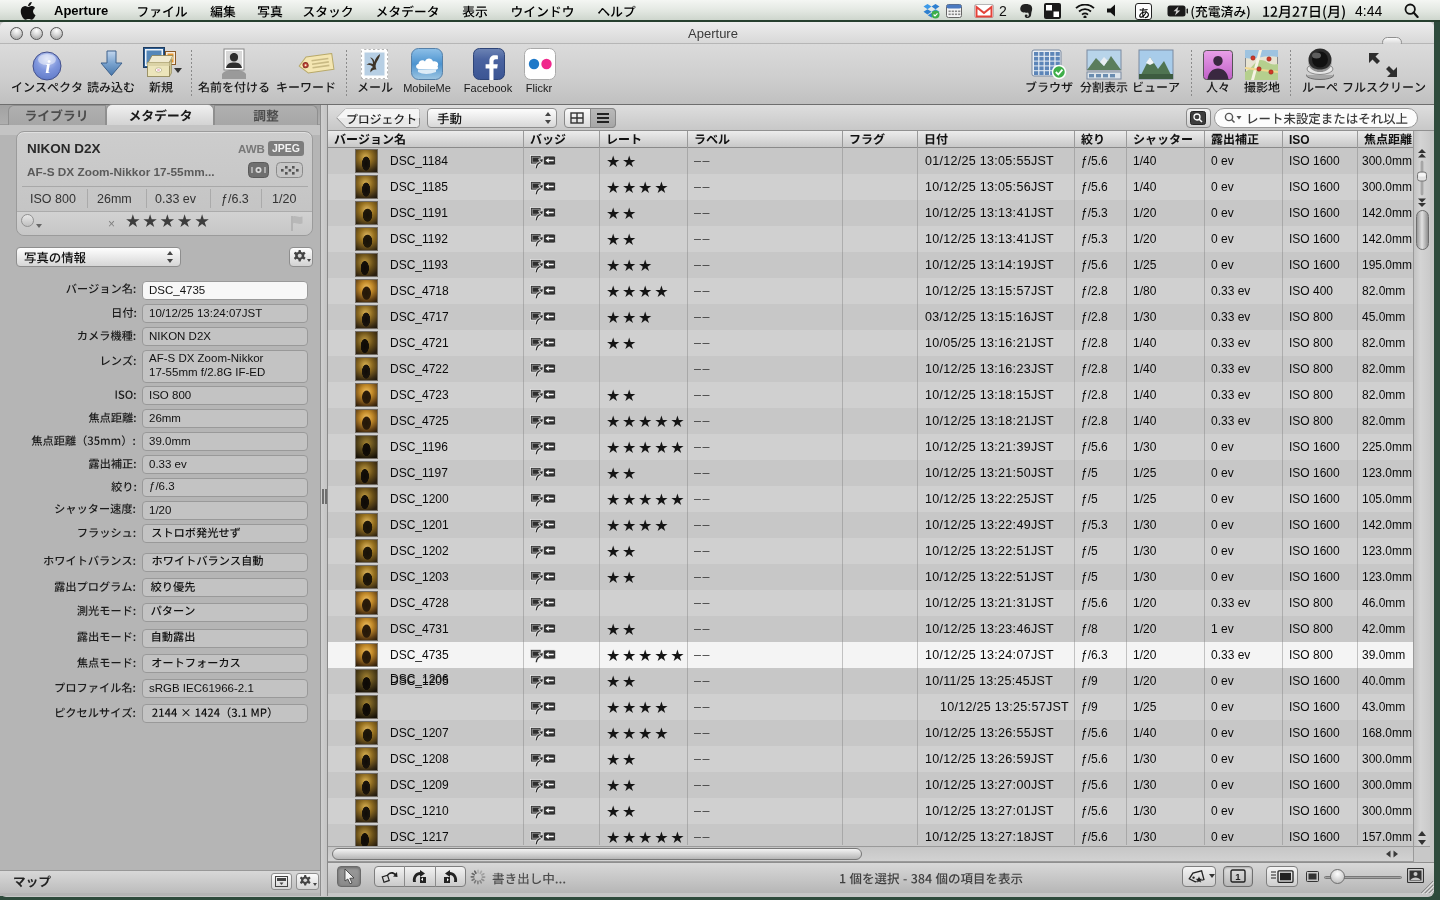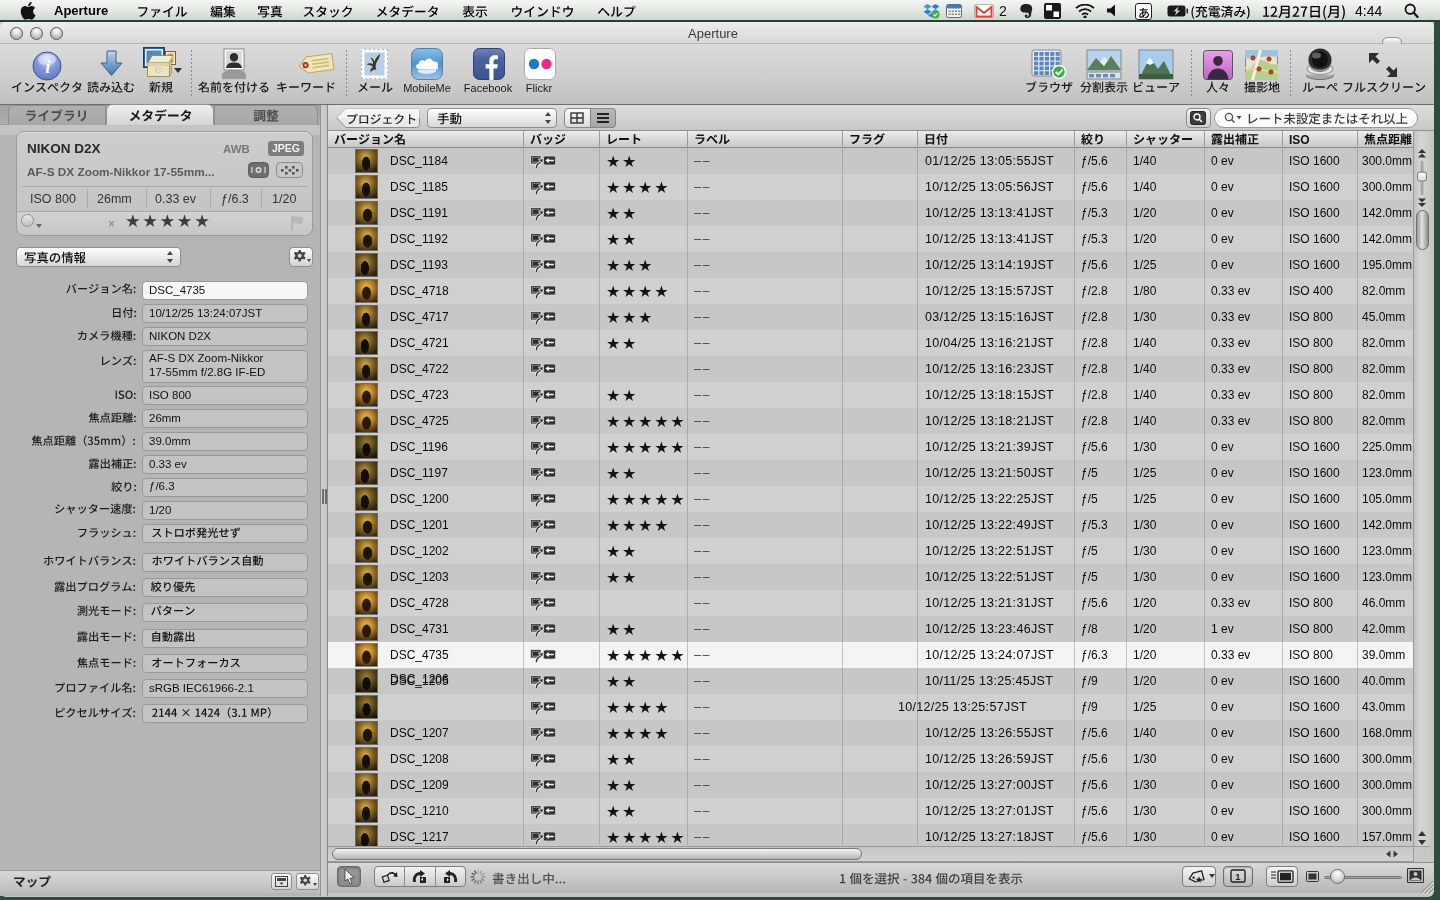--- a/index.html
+++ b/index.html
@@ -978,21 +978,21 @@
         <rect x="0.5" y="0.5" width="10.5" height="8.5" fill="#2e2e2e" stroke="#e8e8e8" stroke-width="0.8"></rect>
         <rect x="2.2" y="2.2" width="7" height="5" fill="none" stroke="#999" stroke-width="0.9"></rect>
         <path d="M6.3 13.2 C6.6 10 8 8.2 10.2 7.6" fill="none" stroke="#f2f2f2" stroke-width="2.8"></path>
         <path d="M6.3 13.2 C6.6 10 8 8.2 10.2 7.6" fill="none" stroke="#2e2e2e" stroke-width="1.4"></path>
         <path d="M8.6 4.4 13.4 3.6 12.5 8.4z" fill="#2e2e2e" stroke="#f2f2f2" stroke-width="0.8"></path>
         <rect x="13.5" y="1" width="12" height="9" rx="1.5" fill="#333" stroke="#ddd" stroke-width="0.7"></rect>
         <path d="M15.5 5.5 18.7 3.1 18.7 4.7 23.7 4.7 23.7 6.3 18.7 6.3 18.7 7.9z" fill="#fff"></path>
       </svg></div>
     <div style="position:absolute;left:606px;top:334px;font:400 16px 'Liberation Sans';color:#141414;letter-spacing:1.7px">★★</div>
     <div style="position:absolute;left:694px;top:336px;font:400 12.5px 'Liberation Sans';letter-spacing:1.5px;color:#3e3e3e">––</div>
-    <div style="position:absolute;left:925px;top:336px;font:400 12.5px 'Liberation Sans';letter-spacing:0.3px;color:#0a0a0a">10/04/25 13:16:21JST</div>
+    <div style="position:absolute;left:925px;top:336px;font:400 12.5px 'Liberation Sans';letter-spacing:0.3px;color:#0a0a0a">10/05/25 13:16:21JST</div>
     <div style="position:absolute;left:1081px;top:336px;font:400 12px 'Liberation Sans';color:#0a0a0a">ƒ/2.8</div>
     <div style="position:absolute;left:1133px;top:336px;font:400 12px 'Liberation Sans';color:#0a0a0a">1/40</div>
     <div style="position:absolute;left:1211px;top:336px;font:400 12px 'Liberation Sans';color:#0a0a0a">0.33 ev</div>
     <div style="position:absolute;left:1289px;top:336px;font:400 12px 'Liberation Sans';color:#0a0a0a">ISO 800</div>
     <div style="position:absolute;left:1362px;top:336px;font:400 12px 'Liberation Sans';color:#0a0a0a">82.0mm</div>
     <div style="position:absolute;left:356px;top:358px;width:21px;height:22px;background:radial-gradient(ellipse 7px 12px at 48% 62%,#100c08 0%,#1a140c 55%,transparent 62%),radial-gradient(circle at 45% 32%,#d8b050 0%,#8a6820 38%,#3a2c14 78%,#1a140c 100%);outline:1px solid rgba(40,30,15,0.55)"></div>
     <div style="position:absolute;left:390px;top:362px;font:400 12px 'Liberation Sans';color:#0a0a0a">DSC_4722</div>
     <div style="position:absolute;left:530px;top:363px;line-height:0"><svg width="26" height="14" viewBox="0 0 26 14" style="vertical-align:top">
         <rect x="0.5" y="0.5" width="10.5" height="8.5" fill="#2e2e2e" stroke="#e8e8e8" stroke-width="0.8"></rect>
         <rect x="2.2" y="2.2" width="7" height="5" fill="none" stroke="#999" stroke-width="0.9"></rect>
@@ -1242,21 +1242,21 @@
         <rect x="0.5" y="0.5" width="10.5" height="8.5" fill="#2e2e2e" stroke="#e8e8e8" stroke-width="0.8"></rect>
         <rect x="2.2" y="2.2" width="7" height="5" fill="none" stroke="#999" stroke-width="0.9"></rect>
         <path d="M6.3 13.2 C6.6 10 8 8.2 10.2 7.6" fill="none" stroke="#f2f2f2" stroke-width="2.8"></path>
         <path d="M6.3 13.2 C6.6 10 8 8.2 10.2 7.6" fill="none" stroke="#2e2e2e" stroke-width="1.4"></path>
         <path d="M8.6 4.4 13.4 3.6 12.5 8.4z" fill="#2e2e2e" stroke="#f2f2f2" stroke-width="0.8"></path>
         <rect x="13.5" y="1" width="12" height="9" rx="1.5" fill="#333" stroke="#ddd" stroke-width="0.7"></rect>
         <path d="M15.5 5.5 18.7 3.1 18.7 4.7 23.7 4.7 23.7 6.3 18.7 6.3 18.7 7.9z" fill="#fff"></path>
       </svg></div>
     <div style="position:absolute;left:606px;top:698px;font:400 16px 'Liberation Sans';color:#141414;letter-spacing:1.7px">★★★★</div>
     <div style="position:absolute;left:694px;top:700px;font:400 12.5px 'Liberation Sans';letter-spacing:1.5px;color:#3e3e3e">––</div>
-    <div style="position:absolute;left:898px;top:700px;font:400 12.5px 'Liberation Sans';letter-spacing:0.3px;color:#0a0a0a">10/12/25 13:25:57JST</div>
+    <div style="position:absolute;left:940px;top:700px;font:400 12.5px 'Liberation Sans';letter-spacing:0.3px;color:#0a0a0a">10/12/25 13:25:57JST</div>
     <div style="position:absolute;left:1081px;top:700px;font:400 12px 'Liberation Sans';color:#0a0a0a">ƒ/9</div>
     <div style="position:absolute;left:1133px;top:700px;font:400 12px 'Liberation Sans';color:#0a0a0a">1/25</div>
     <div style="position:absolute;left:1211px;top:700px;font:400 12px 'Liberation Sans';color:#0a0a0a">0 ev</div>
     <div style="position:absolute;left:1289px;top:700px;font:400 12px 'Liberation Sans';color:#0a0a0a">ISO 1600</div>
     <div style="position:absolute;left:1362px;top:700px;font:400 12px 'Liberation Sans';color:#0a0a0a">43.0mm</div>
     <div style="position:absolute;left:356px;top:722px;width:21px;height:22px;background:radial-gradient(ellipse 8px 11px at 55% 60%,#181208 0%,#201808 55%,transparent 63%),radial-gradient(circle at 52% 35%,#e0b860 0%,#96701e 40%,#4a3816 80%,#201808 100%);outline:1px solid rgba(40,30,15,0.55)"></div>
     <div style="position:absolute;left:390px;top:726px;font:400 12px 'Liberation Sans';color:#0a0a0a">DSC_1207</div>
     <div style="position:absolute;left:530px;top:727px;line-height:0"><svg width="26" height="14" viewBox="0 0 26 14" style="vertical-align:top">
         <rect x="0.5" y="0.5" width="10.5" height="8.5" fill="#2e2e2e" stroke="#e8e8e8" stroke-width="0.8"></rect>
         <rect x="2.2" y="2.2" width="7" height="5" fill="none" stroke="#999" stroke-width="0.9"></rect>
@@ -1514,21 +1514,21 @@
     </svg></div>
 <div style="position:absolute;left:253px;top:108px;line-height:0"><svg class="jt" width="26" height="16" viewBox="0 0 200 125" style="vertical-align:top">
       <g fill="#4c4c4c" transform="translate(0,97) scale(1,-1)">
         <use href="#g129" x="0"></use>
         <use href="#g130" x="100"></use>
       </g>
     </svg></div>
 <div style="position:absolute;left:0;top:125px;width:320px;height:10px;background:#c4c4c4"></div>
 <div style="position:absolute;left:16px;top:131px;width:297px;height:105px;background:linear-gradient(#cdcdcd,#c2c2c2);border:1px solid #9b9b9b;border-radius:8px;box-shadow:inset 0 1px 0 #e0e0e0"></div>
 <div style="position:absolute;left:27px;top:141px;font:700 13.5px 'Liberation Sans',sans-serif;color:#2a2a2a;white-space:nowrap">NIKON D2X</div>
-<div style="position:absolute;left:223px;top:143px;font:700 11.5px 'Liberation Sans',sans-serif;color:#787878;white-space:nowrap">AWB</div>
+<div style="position:absolute;left:238px;top:143px;font:700 11.5px 'Liberation Sans',sans-serif;color:#787878;white-space:nowrap">AWB</div>
 <div style="position:absolute;left:268px;top:141px;width:36px;height:15px;background:#7d7d7d;border-radius:3px;text-align:center;font:700 10.5px 'Liberation Sans';color:#f2f2f2;line-height:15px">JPEG</div>
 <div style="position:absolute;left:27px;top:165px;font:700 11.8px 'Liberation Sans',sans-serif;color:#5a5a5a;white-space:nowrap">AF-S DX Zoom-Nikkor 17-55mm...</div>
 <svg style="position:absolute;left:248px;top:162px" width="21" height="16" viewBox="0 0 21 16">
     <rect x="0.5" y="0.5" width="20" height="15" rx="4" fill="#6f6f6f" stroke="#5a5a5a"></rect>
     <circle cx="10.5" cy="8" r="3" fill="#d8d8d8"></circle>
     <circle cx="10.5" cy="8" r="1.2" fill="#555"></circle>
     <path d="M4 5 4 11 M17 5 17 11" stroke="#d8d8d8" stroke-width="1.2"></path>
   </svg>
 <svg style="position:absolute;left:276px;top:162px" width="27" height="16" viewBox="0 0 27 16">
     <rect x="0.5" y="0.5" width="26" height="15" rx="4" fill="#c6c6c6" stroke="#8a8a8a"></rect>

